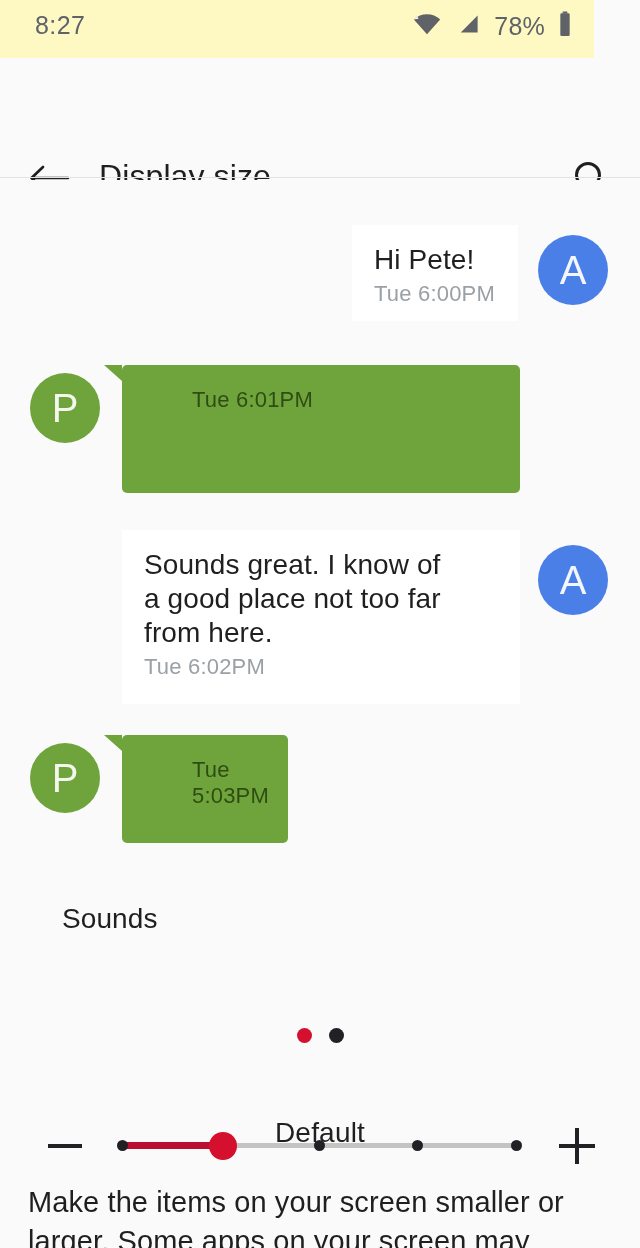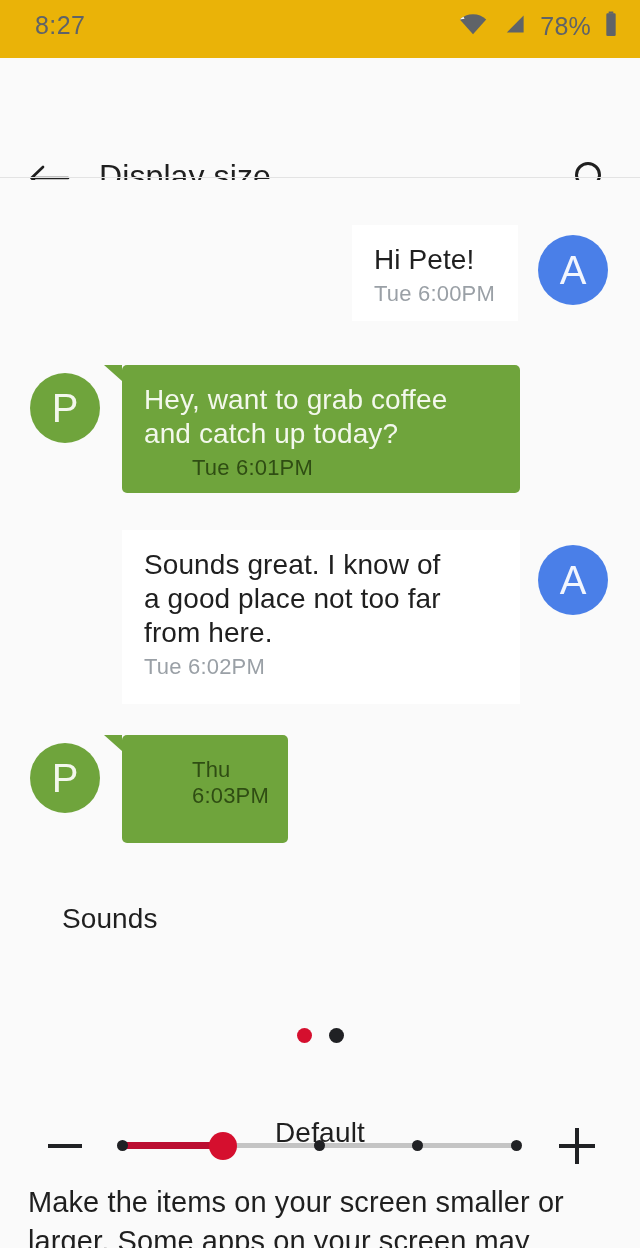--- a/index.html
+++ b/index.html
@@ -6,22 +6,22 @@
   html, body {
     width: 640px; height: 1248px;
     background: #fafafa;
     font-family: "Liberation Sans", sans-serif;
     overflow: hidden;
   }
   #root { position: relative; width: 640px; height: 1248px; background: #fafafa; }
 
   
   .statusbar {
-    position: absolute; left: 0; top: 0; width: 640px; height: 58px;
-    background: #eab308;
+    position: absolute; left: 0; top: 0; width: 594px; height: 58px;
+    background: #fef9c3;
   }
   .status-time {
     position: absolute; left: 35px; top: 11px;
     font-size: 25px; color: #5f6368; letter-spacing: .4px;
   }
   .status-right {
     position: absolute; right: 22px; top: 11px;
     display: flex; align-items: center; gap: 13px;
   }
   .status-batt-text { font-size: 25px; color: #5f6368; letter-spacing: .2px; }
@@ -205,22 +205,20 @@
       </div>
     </div>
 
     <div class="msg" style="left:0;top:185px;">
       <div class="avatar green" style="left:30px;top:8px;">
         <span>P</span>
       </div>
       <div class="bubble green" style="left:122px;top:0;">
         <div class="bubble-body" style="width:398px;height:128px;">
           <div class="tail-left"></div>
-          <div class="bubble-text">Hey, want to grab coffee
-and catch up today?</div>
           <div class="bubble-time">Tue 6:01PM</div>
         </div>
       </div>
     </div>
 
     <div class="msg" style="left:0;top:350px;">
       <div class="bubble white" style="left:122px;top:0;">
         <div class="bubble-body" style="width:398px;height:174px;">
           <div class="bubble-text">Sounds great. I know of
 a good place not too far
@@ -233,21 +231,21 @@
       </div>
     </div>
 
     <div class="msg" style="left:0;top:555px;">
       <div class="avatar green" style="left:30px;top:8px;">
         <span>P</span>
       </div>
       <div class="bubble green" style="left:122px;top:0;">
         <div class="bubble-body" style="width:166px;height:108px;">
           <div class="tail-left"></div>
-          <div class="bubble-time">Thu 6:03PM</div>
+          <div class="bubble-time">Tue 5:03PM</div>
         </div>
       </div>
     </div>
 
   </div>
 
   <div class="preview-label">Sounds</div>
 
   <div class="dots">
     <span class="dot" style="background:#d50f2e;"></span>

